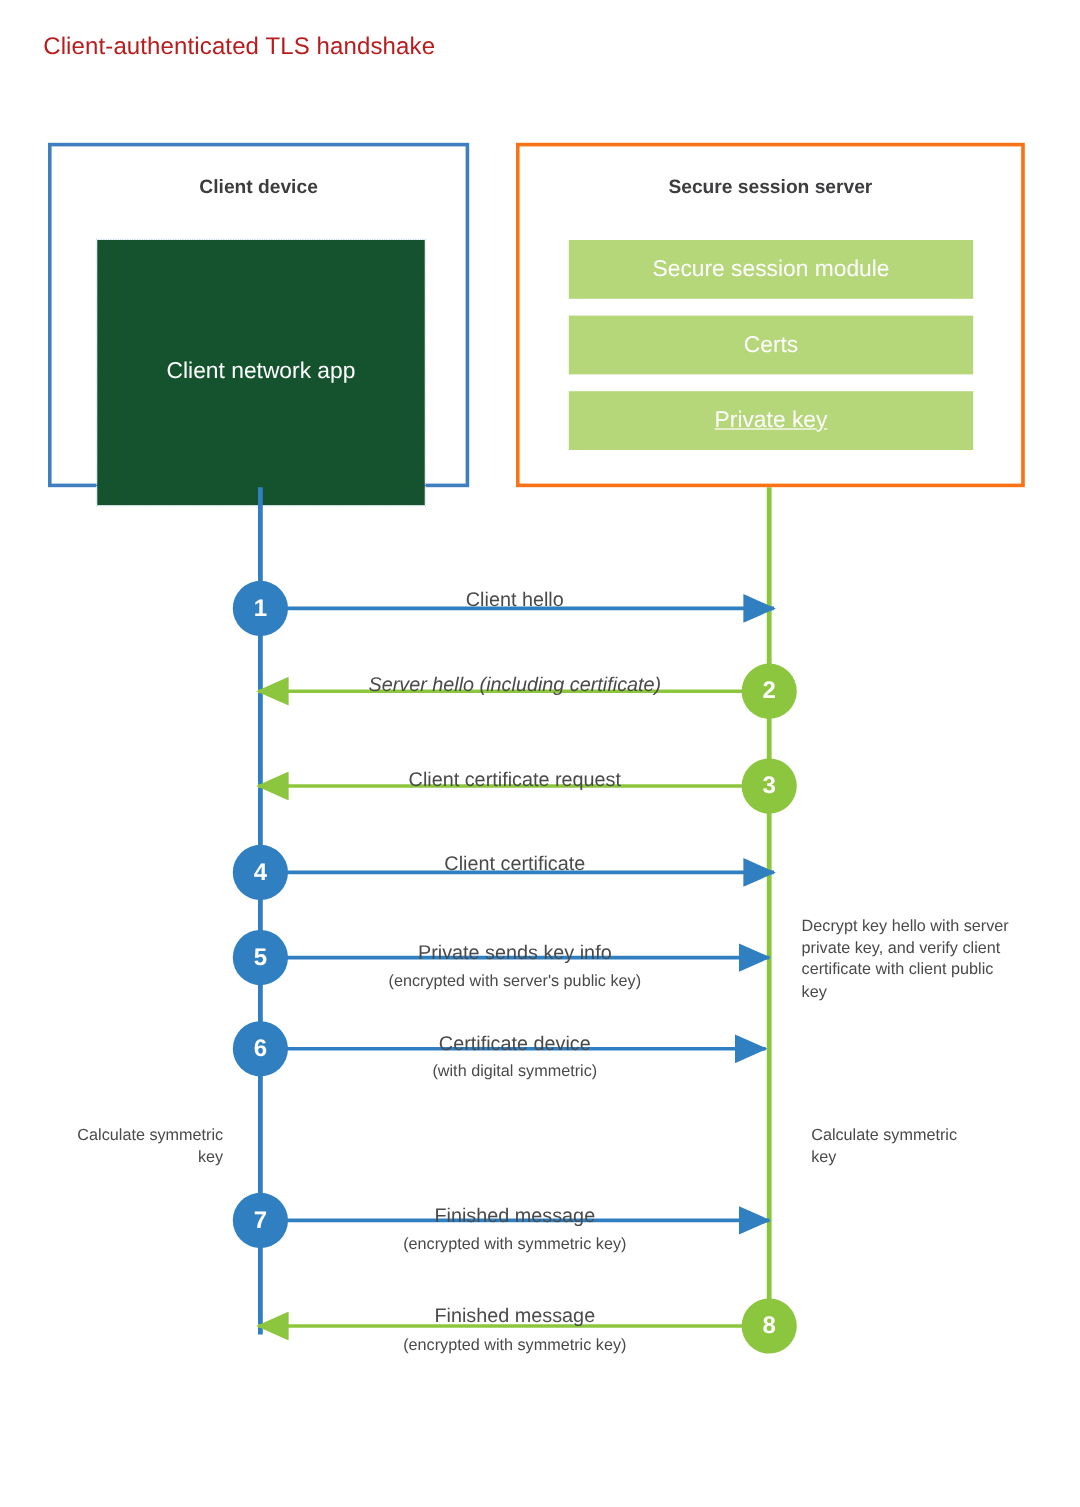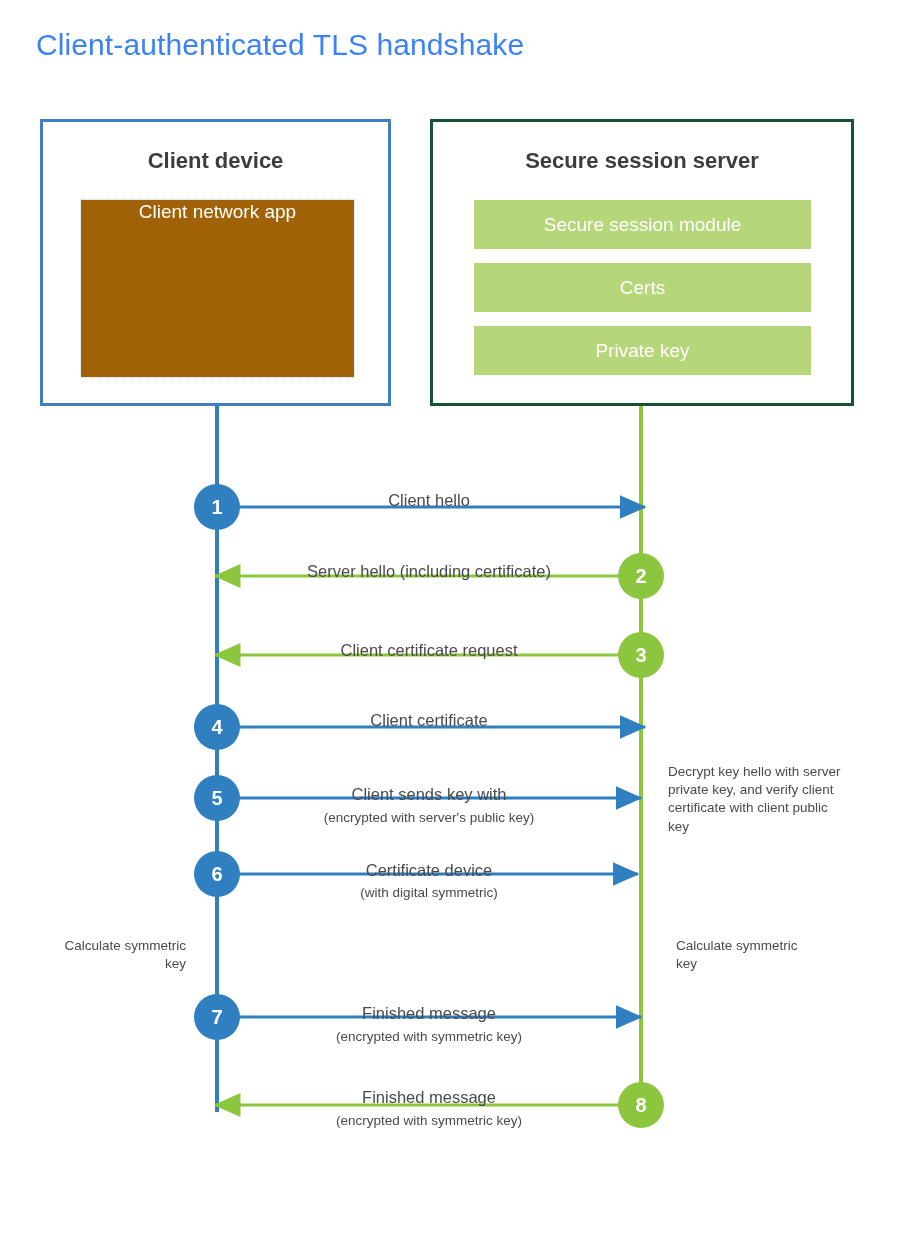--- a/index.html
+++ b/index.html
@@ -20,23 +20,23 @@
     left: 0; top: 0;
     width: 900px;
     height: 1256px;
   }
   .abs { position: absolute; }
 
   
   #diagram-title {
     left: 36px;
     top: 28px;
-    font-size: 30px;
+    font-size: 20px;
     font-weight: 400;
-    color: #3b82f6;
+    color: #b91c1c;
     letter-spacing: 0.1px;
     white-space: nowrap;
   }
 
   
   .panel {
     background: #ffffff;
     box-sizing: border-box;
   }
   #client-panel {
@@ -44,43 +44,44 @@
     top: 119px;
     width: 351px;
     height: 287px;
     border: 3px solid #3f7fbf;
   }
   #server-panel {
     left: 430px;
     top: 119px;
     width: 424px;
     height: 287px;
-    border: 3px solid #14532d;
+    border: 3px solid #f97316;
   }
   .panel-title {
     position: absolute;
     left: 0;
     right: 0;
     top: 26px;
     text-align: center;
-    font-size: 22px;
+    font-size: 16px;
     font-weight: bold;
     color: #3d3d3f;
   }
 
   
   #client-app-box {
     position: absolute;
     left: 38px;
     top: 78px;
     width: 273px;
-    height: 177px;
-    background: #a16207;
+    height: 221px;
+    background: #14532d;
     outline: 1px dotted #c9dcef;
     display: flex;
+    align-items: center;
     justify-content: center;
   }
   #client-app-label {
     color: #ffffff;
     font-size: 19px;
     line-height: 1.3;
     text-align: center;
     width: 190px;
   }
 
@@ -92,21 +93,21 @@
     height: 49px;
     background: #b5d77a;
     display: flex;
     align-items: center;
     justify-content: center;
     color: #ffffff;
     font-size: 19px;
   }
   .server-bar.b0 { top: 78px; }
   .server-bar.b1 { top: 141px; }
-  .server-bar.b2 { top: 204px; }
+  .server-bar.b2 { top: 204px; text-decoration: underline; }
 
   
   #seq-svg {
     left: 0;
     top: 0;
     width: 900px;
     height: 1256px;
   }
 
   
@@ -246,27 +247,27 @@
   </div>
   <div class="step-circle client" style="left:194px; top:994px;">
     <span>7</span>
   </div>
   <div class="step-circle server" style="left:618px; top:1082px;">
     <span>8</span>
   </div>
 
   <div class="arrow-label" style="left:429px; top:479px;">Client hello</div>
 
-  <div class="arrow-label" style="left:429px; top:550px;">Server hello (including certificate)</div>
+  <div class="arrow-label" style="left:429px; top:550px;font-style:italic;">Server hello (including certificate)</div>
 
   <div class="arrow-label" style="left:429px; top:629px;">Client certificate request</div>
 
   <div class="arrow-label" style="left:429px; top:699px;">Client certificate</div>
 
-  <div class="arrow-label" style="left:429px; top:773px;">Client sends key with</div>
+  <div class="arrow-label" style="left:429px; top:773px;">Private sends key info</div>
   <div class="arrow-sublabel" style="left:429px; top:810px;">(encrypted with server's public key)</div>
 
   <div class="arrow-label" style="left:429px; top:849px;">Certificate device</div>
   <div class="arrow-sublabel" style="left:429px; top:885px;">(with digital symmetric)</div>
 
   <div class="arrow-label" style="left:429px; top:992px;">Finished message</div>
   <div class="arrow-sublabel" style="left:429px; top:1029px;">(encrypted with symmetric key)</div>
 
   <div class="arrow-label" style="left:429px; top:1076px;">Finished message</div>
   <div class="arrow-sublabel" style="left:429px; top:1113px;">(encrypted with symmetric key)</div>

